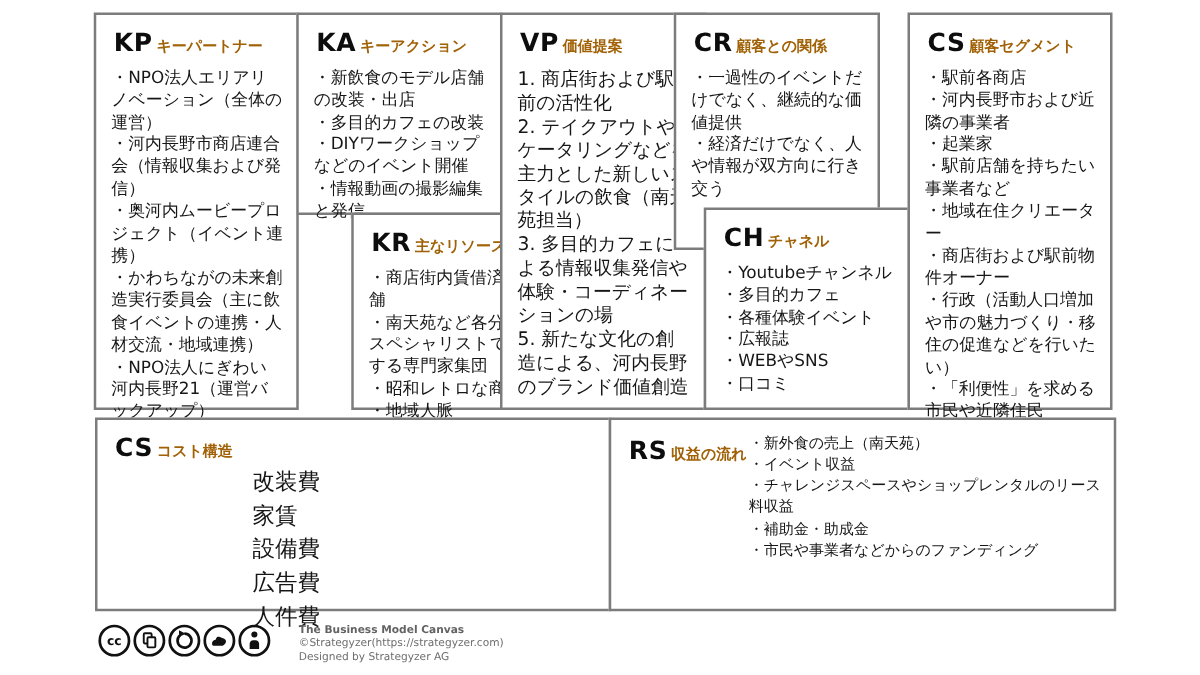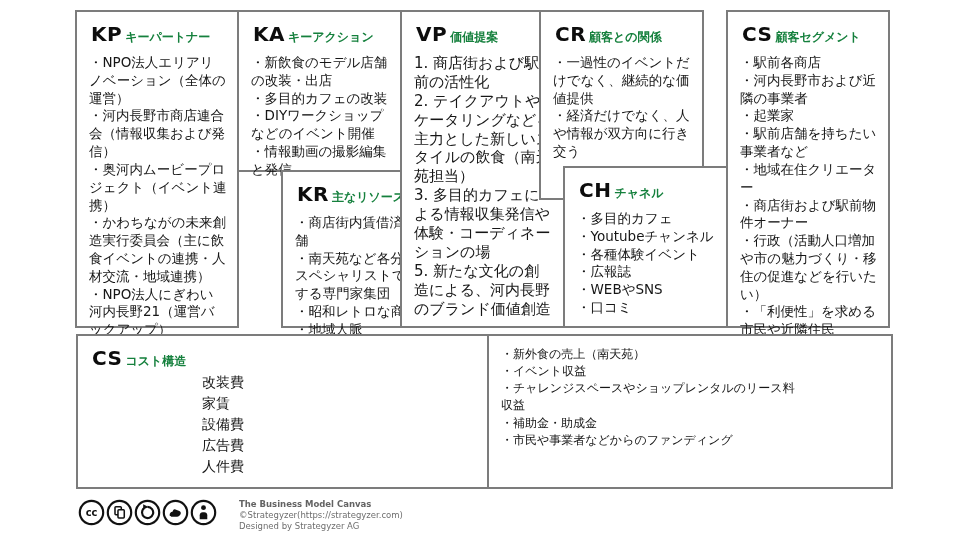--- a/index.html
+++ b/index.html
@@ -19,27 +19,27 @@
   .vp  {left:400px;top:10px; width:165px;height:318px;}
   .cr  {left:539px;top:10px; width:165px;height:190px;}
   .ch  {left:563px;top:166px;width:165px;height:162px;}
   .cseg{left:726px;top:10px; width:164px;height:318px;}
   
   .cost{left:76px; top:334px;width:413px;height:155px;}
   .rs  {left:487px;top:334px;width:406px;height:155px;display:flex;align-items:flex-start;}
 
   .hdr{display:flex;align-items:baseline;gap:3px;margin:2px 0 8px 2px;white-space:nowrap;text-align:center;}
   .code{font-size:20px;font-weight:bold;letter-spacing:.5px;color:#0d0d0d;}
-  .jlabel{font-size:12px;font-weight:bold;color:#15803d;}
+  .jlabel{font-size:12px;font-weight:bold;color:#a16207;}
 
   .items{font-size:13.5px;line-height:1.32;}
   .items .li{margin:0;}
   .vp .items{font-size:15px;line-height:1.26;}
 
-  .cost .items{margin-left:112px;margin-top:-6px;font-size:14px;line-height:1.5;}
+  .cost .items{margin-left:112px;margin-top:-6px;font-size:18px;line-height:1.5;}
   .rs .hdr{flex:0 0 96px;margin-top:4px;}
   .rs .items{font-size:12px;line-height:1.43;width:302px;margin-top:2px;}
 
   
   .footer{position:absolute;left:78px;top:499px;display:flex;align-items:flex-start;}
   .cc-icons{display:flex;gap:1px;}
   .cc-icons svg{display:block;}
   .credits{margin-left:22px;font-size:8.5px;line-height:1.32;color:#6e6e6e;}
   .credits .t1{font-weight:bold;color:#636363;}
 </style>
@@ -113,22 +113,22 @@
         <div class="li">・経済だけでなく、人や情報が双方向に行き交う</div>
       </div>
   </section>
 
   <section class="box ch">
     <div class="hdr">
       <span class="code">CH</span>
       <span class="jlabel">チャネル</span>
     </div>
     <div class="items">
+        <div class="li">・Youtubeチャンネル</div>
         <div class="li">・多目的カフェ</div>
-        <div class="li">・Youtubeチャンネル</div>
         <div class="li">・各種体験イベント</div>
         <div class="li">・広報誌</div>
         <div class="li">・WEBやSNS</div>
         <div class="li">・口コミ</div>
       </div>
   </section>
 
   <section class="box cseg">
     <div class="hdr">
       <span class="code">CS</span>
@@ -155,20 +155,24 @@
     <div class="items">
         <div class="li">改装費</div>
         <div class="li">家賃</div>
         <div class="li">設備費</div>
         <div class="li">広告費</div>
         <div class="li">人件費</div>
       </div>
   </section>
 
   <section class="box rs">
+    <div class="hdr">
+      <span class="code">RS</span>
+      <span class="jlabel">収益の流れ</span>
+    </div>
     <div class="items">
         <div class="li">・新外食の売上（南天苑）</div>
         <div class="li">・イベント収益</div>
         <div class="li">・チャレンジスペースやショップレンタルのリース料収益</div>
         <div class="li">・補助金・助成金</div>
         <div class="li">・市民や事業者などからのファンディング</div>
       </div>
   </section>
 
   <div class="footer">

